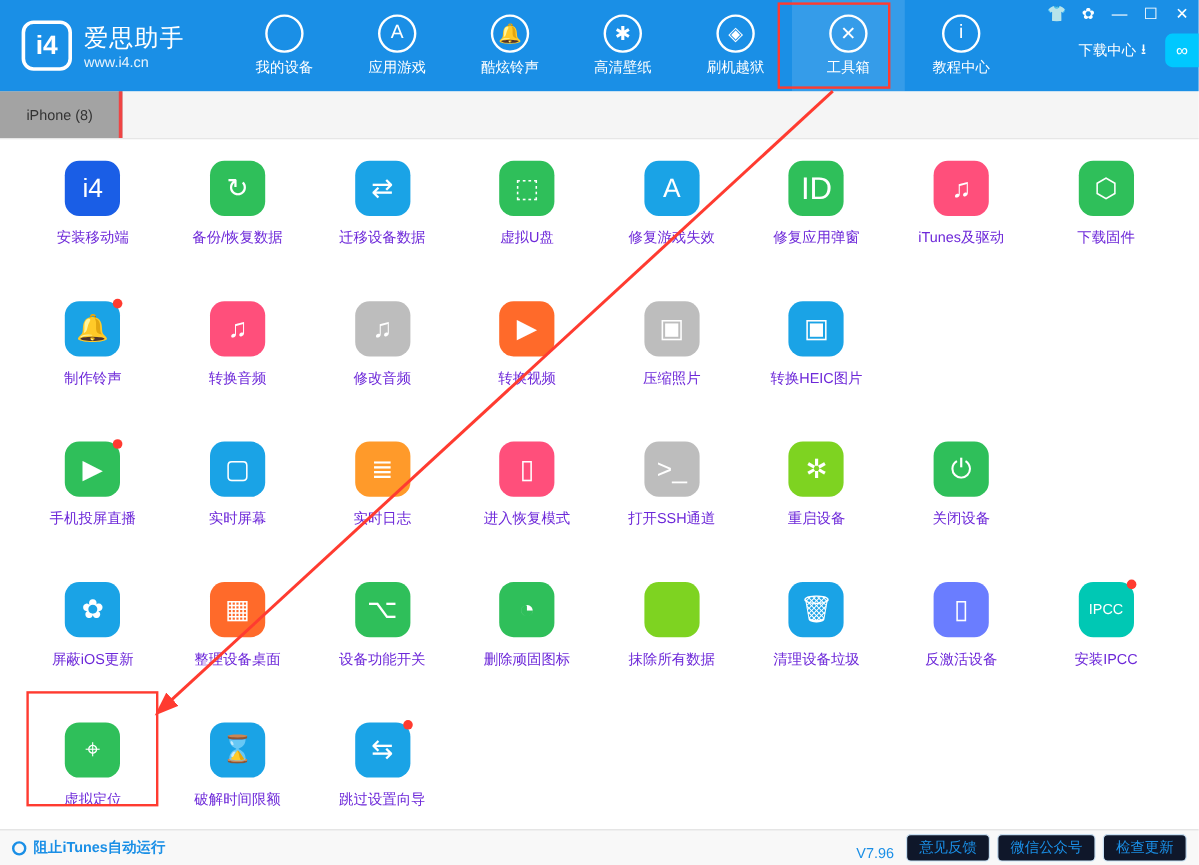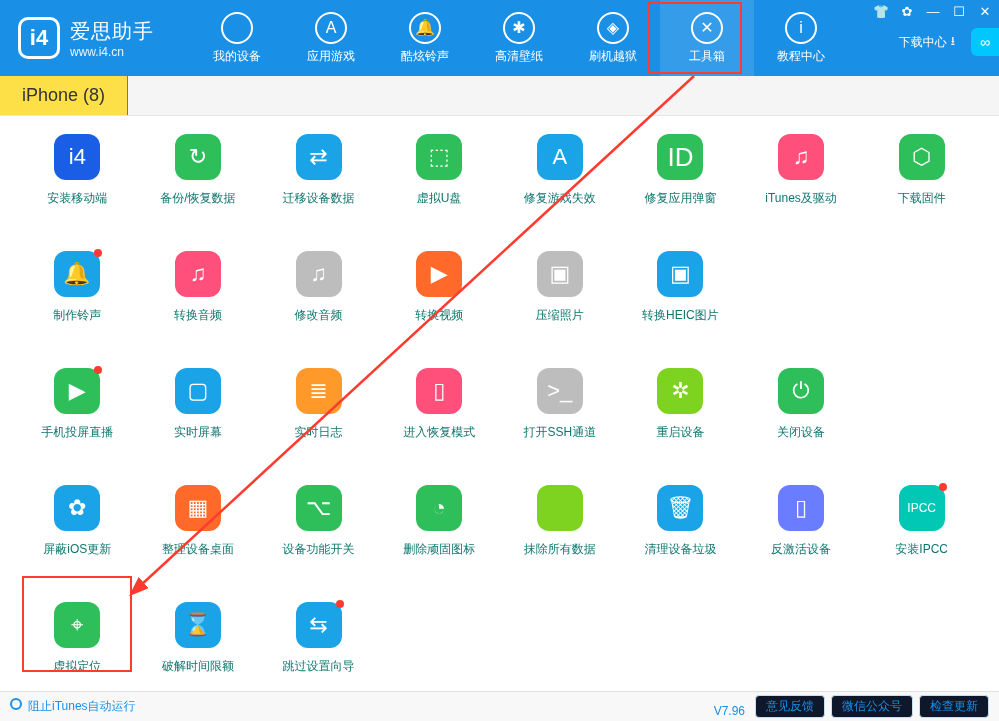--- a/index.html
+++ b/index.html
@@ -18,31 +18,31 @@
 .nav-icon { width: 32px; height: 32px; border: 2px solid #fff; border-radius: 50%; display: flex; align-items: center; justify-content: center; margin-bottom: 4px; font-size: 16px; }
 .nav-label { font-size: 12px; }
 
 .win-controls { position: absolute; top: 4px; right: 6px; display: flex; gap: 10px; font-size: 13px; }
 .win-btn { cursor: pointer; width: 16px; text-align: center; }
 
 .dl-center { position: absolute; top: 32px; right: 44px; font-size: 12px; cursor: pointer; display:flex; align-items:center; gap:4px;}
 .side-badge { position: absolute; right: 0; top: 28px; width: 28px; height: 28px; background: #00c8ff; border-radius: 6px 0 0 6px; display: flex; align-items: center; justify-content: center; font-size: 14px; }
 
 .tabbar { height: 40px; border-bottom: 1px solid #e6e6e6; display: flex; align-items: stretch; background: #f5f5f5; }
-.tab { padding: 0 22px; display: flex; align-items: center; font-size: 18px; color: #333; background: #fde047; border-right: 1px solid #ef4444; cursor: pointer; }
+.tab { padding: 0 22px; display: flex; align-items: center; font-size: 12px; color: #333; background: #a3a3a3; border-right: 3px solid #ef4444; cursor: pointer; }
 
 .content { padding: 18px 22px; position: relative; }
 .grid { display: grid; grid-template-columns: repeat(8, 1fr); row-gap: 44px; column-gap: 10px; }
 .tool { display: flex; flex-direction: column; align-items: center; cursor: pointer; }
 .tool-icon { width: 46px; height: 46px; border-radius: 12px; display: flex; align-items: center; justify-content: center; color: #fff; font-size: 22px; margin-bottom: 10px; position: relative; }
 .tool-icon.dot::after { content: ""; position: absolute; top: -2px; right: -2px; width: 8px; height: 8px; background: #ff3b30; border-radius: 50%; }
-.tool-label { font-size: 12px; color: #0f766e; text-align: center; }
+.tool-label { font-size: 12px; color: #6d28d9; text-align: center; }
 
 .statusbar { position: absolute; bottom: 0; left: 0; right: 0; height: 30px; background: #f8f8f8; border-top: 1px solid #e0e0e0; display: flex; align-items: center; font-size: 12px; color: #1a8fe6; padding: 0 10px; }
-.statusbar .left { display: flex; gap: 6px; }
+.statusbar .left { display: flex; align-items: center; gap: 6px; font-weight: bold; }
 .statusbar .right { margin-left: auto; display: flex; align-items: flex-end; gap: 6px; color: #1a8fe6; }
 .sb-btn { border: 1px solid #c8dff2; border-radius: 4px; padding: 2px 10px; cursor: pointer; color: #1a8fe6; background: #0f172a; }
 .version { color: #1a8fe6; margin-right: 4px; }
 .radio-ring { width: 12px; height: 12px; border: 2px solid #1a8fe6; border-radius: 50%; display: inline-block; }
 
 .annot-box1 { position: absolute; border: 2px solid #ff3b30; pointer-events: none; }
 .annot-arrow { position: absolute; pointer-events: none; }
 </style>
 </head>
 <body>

